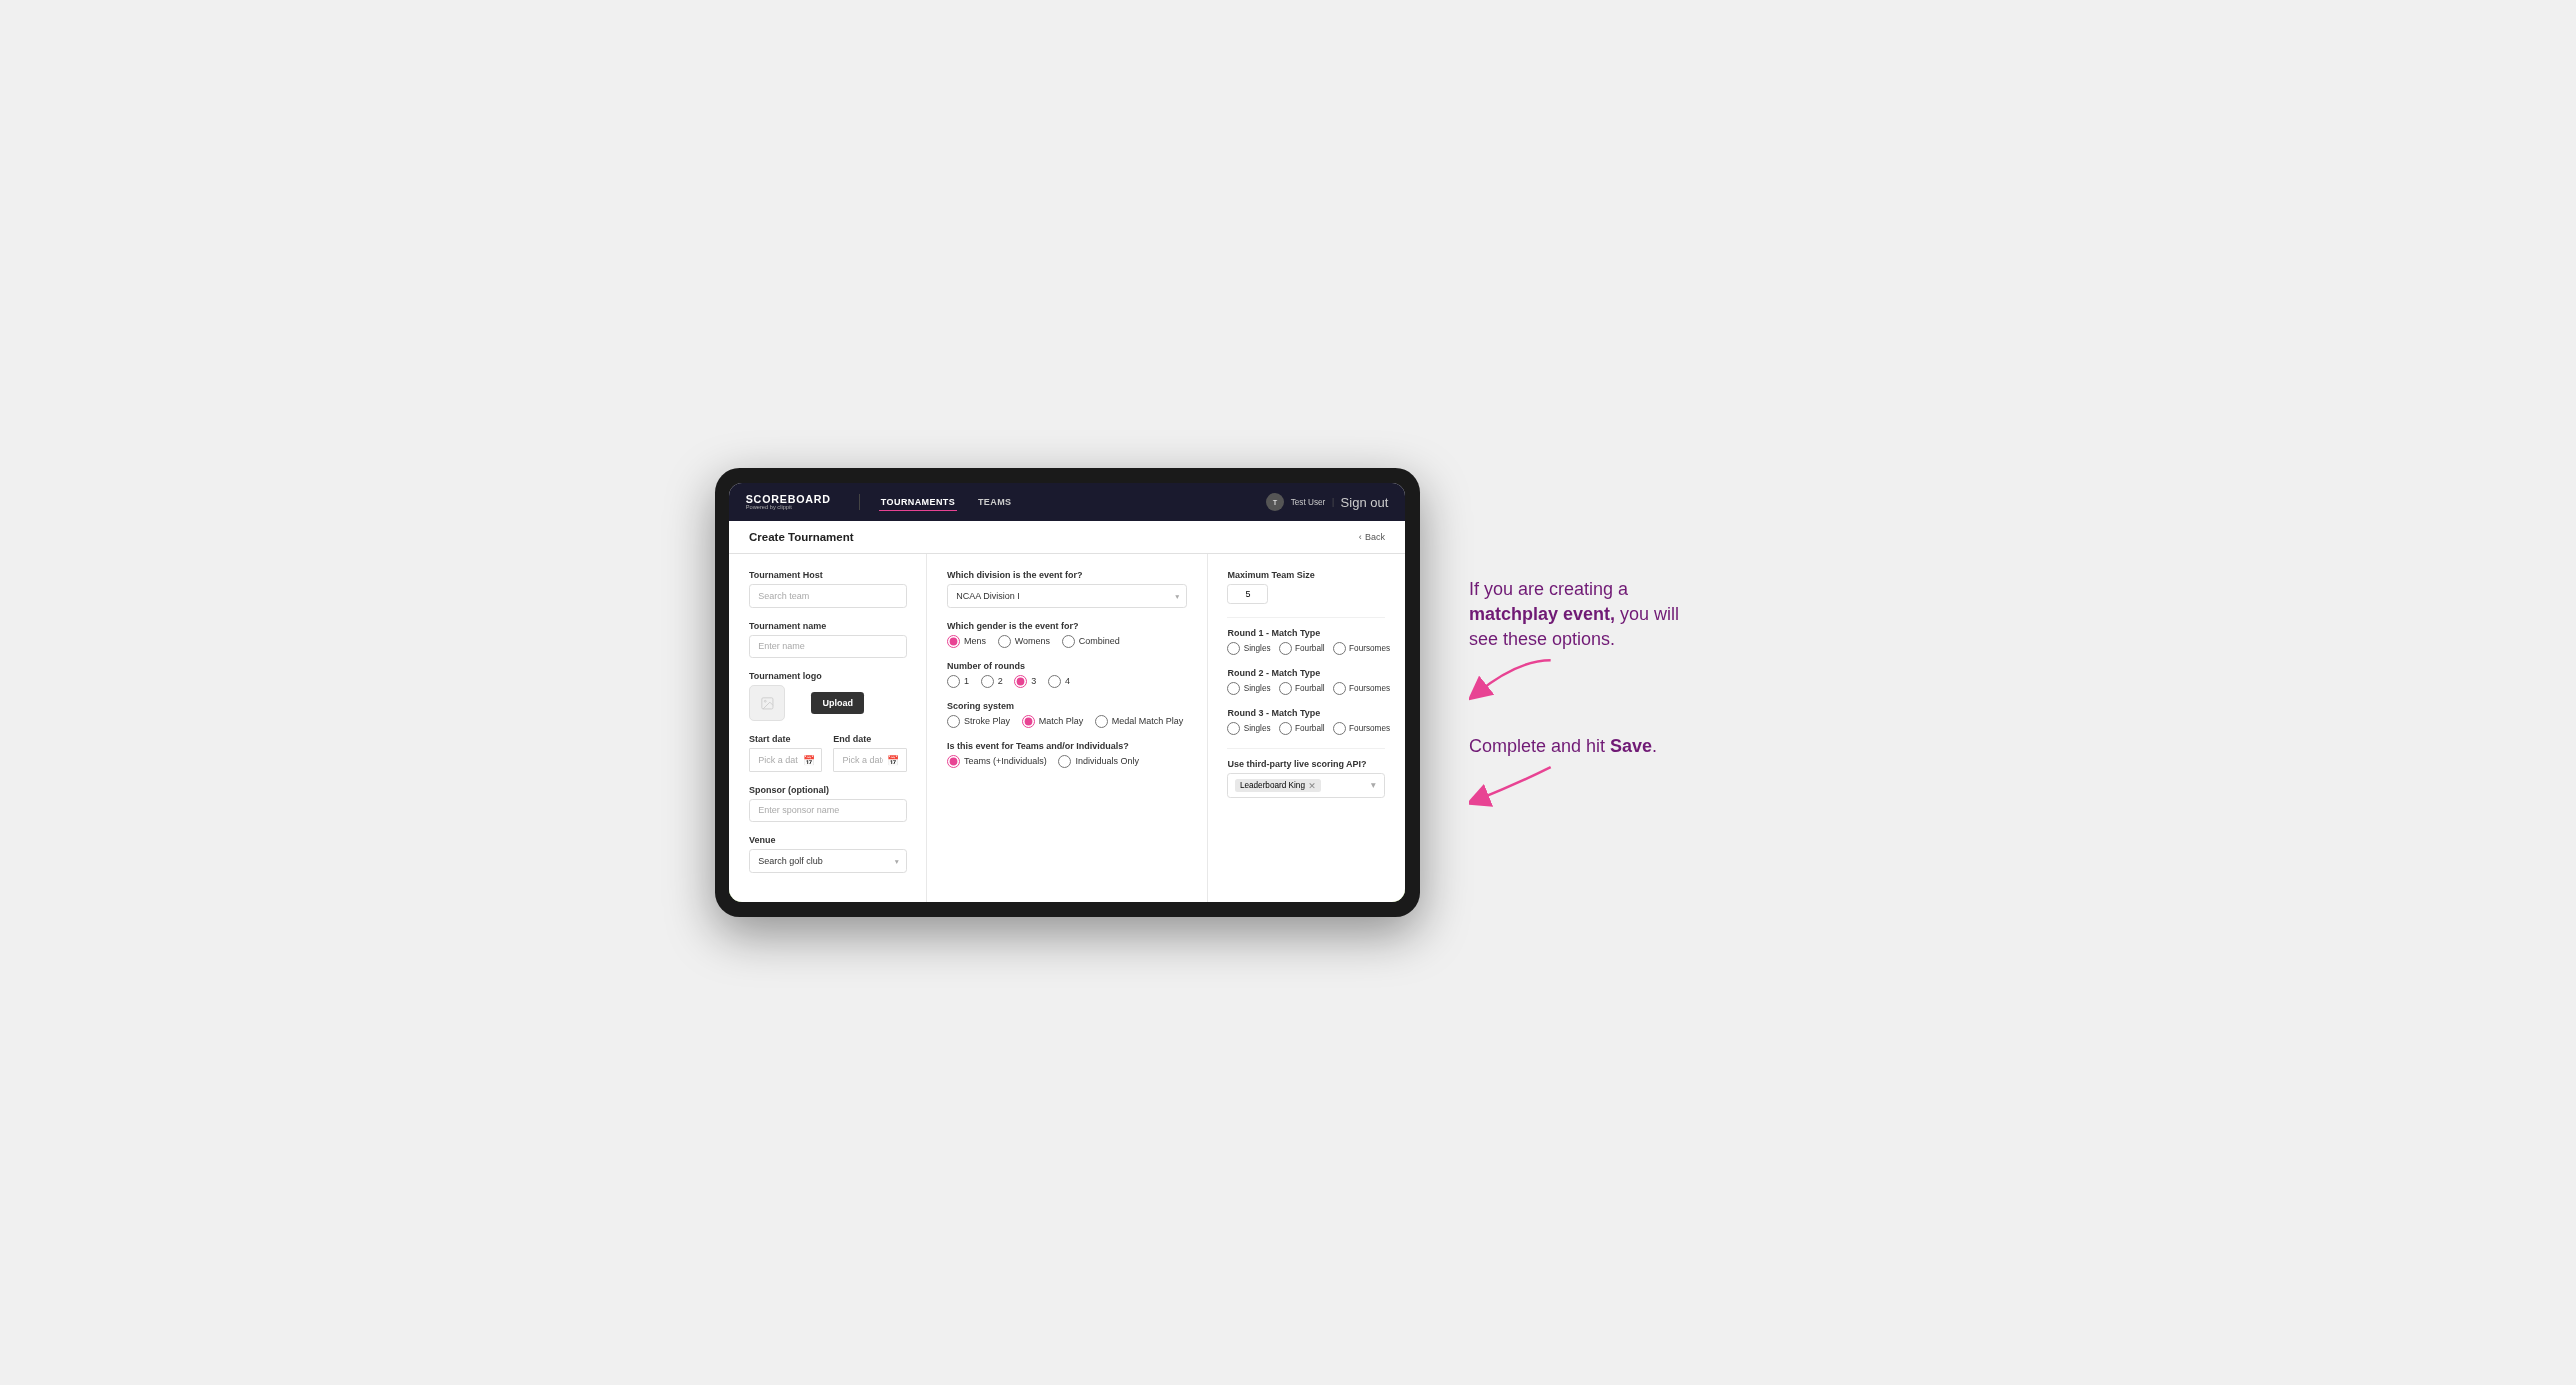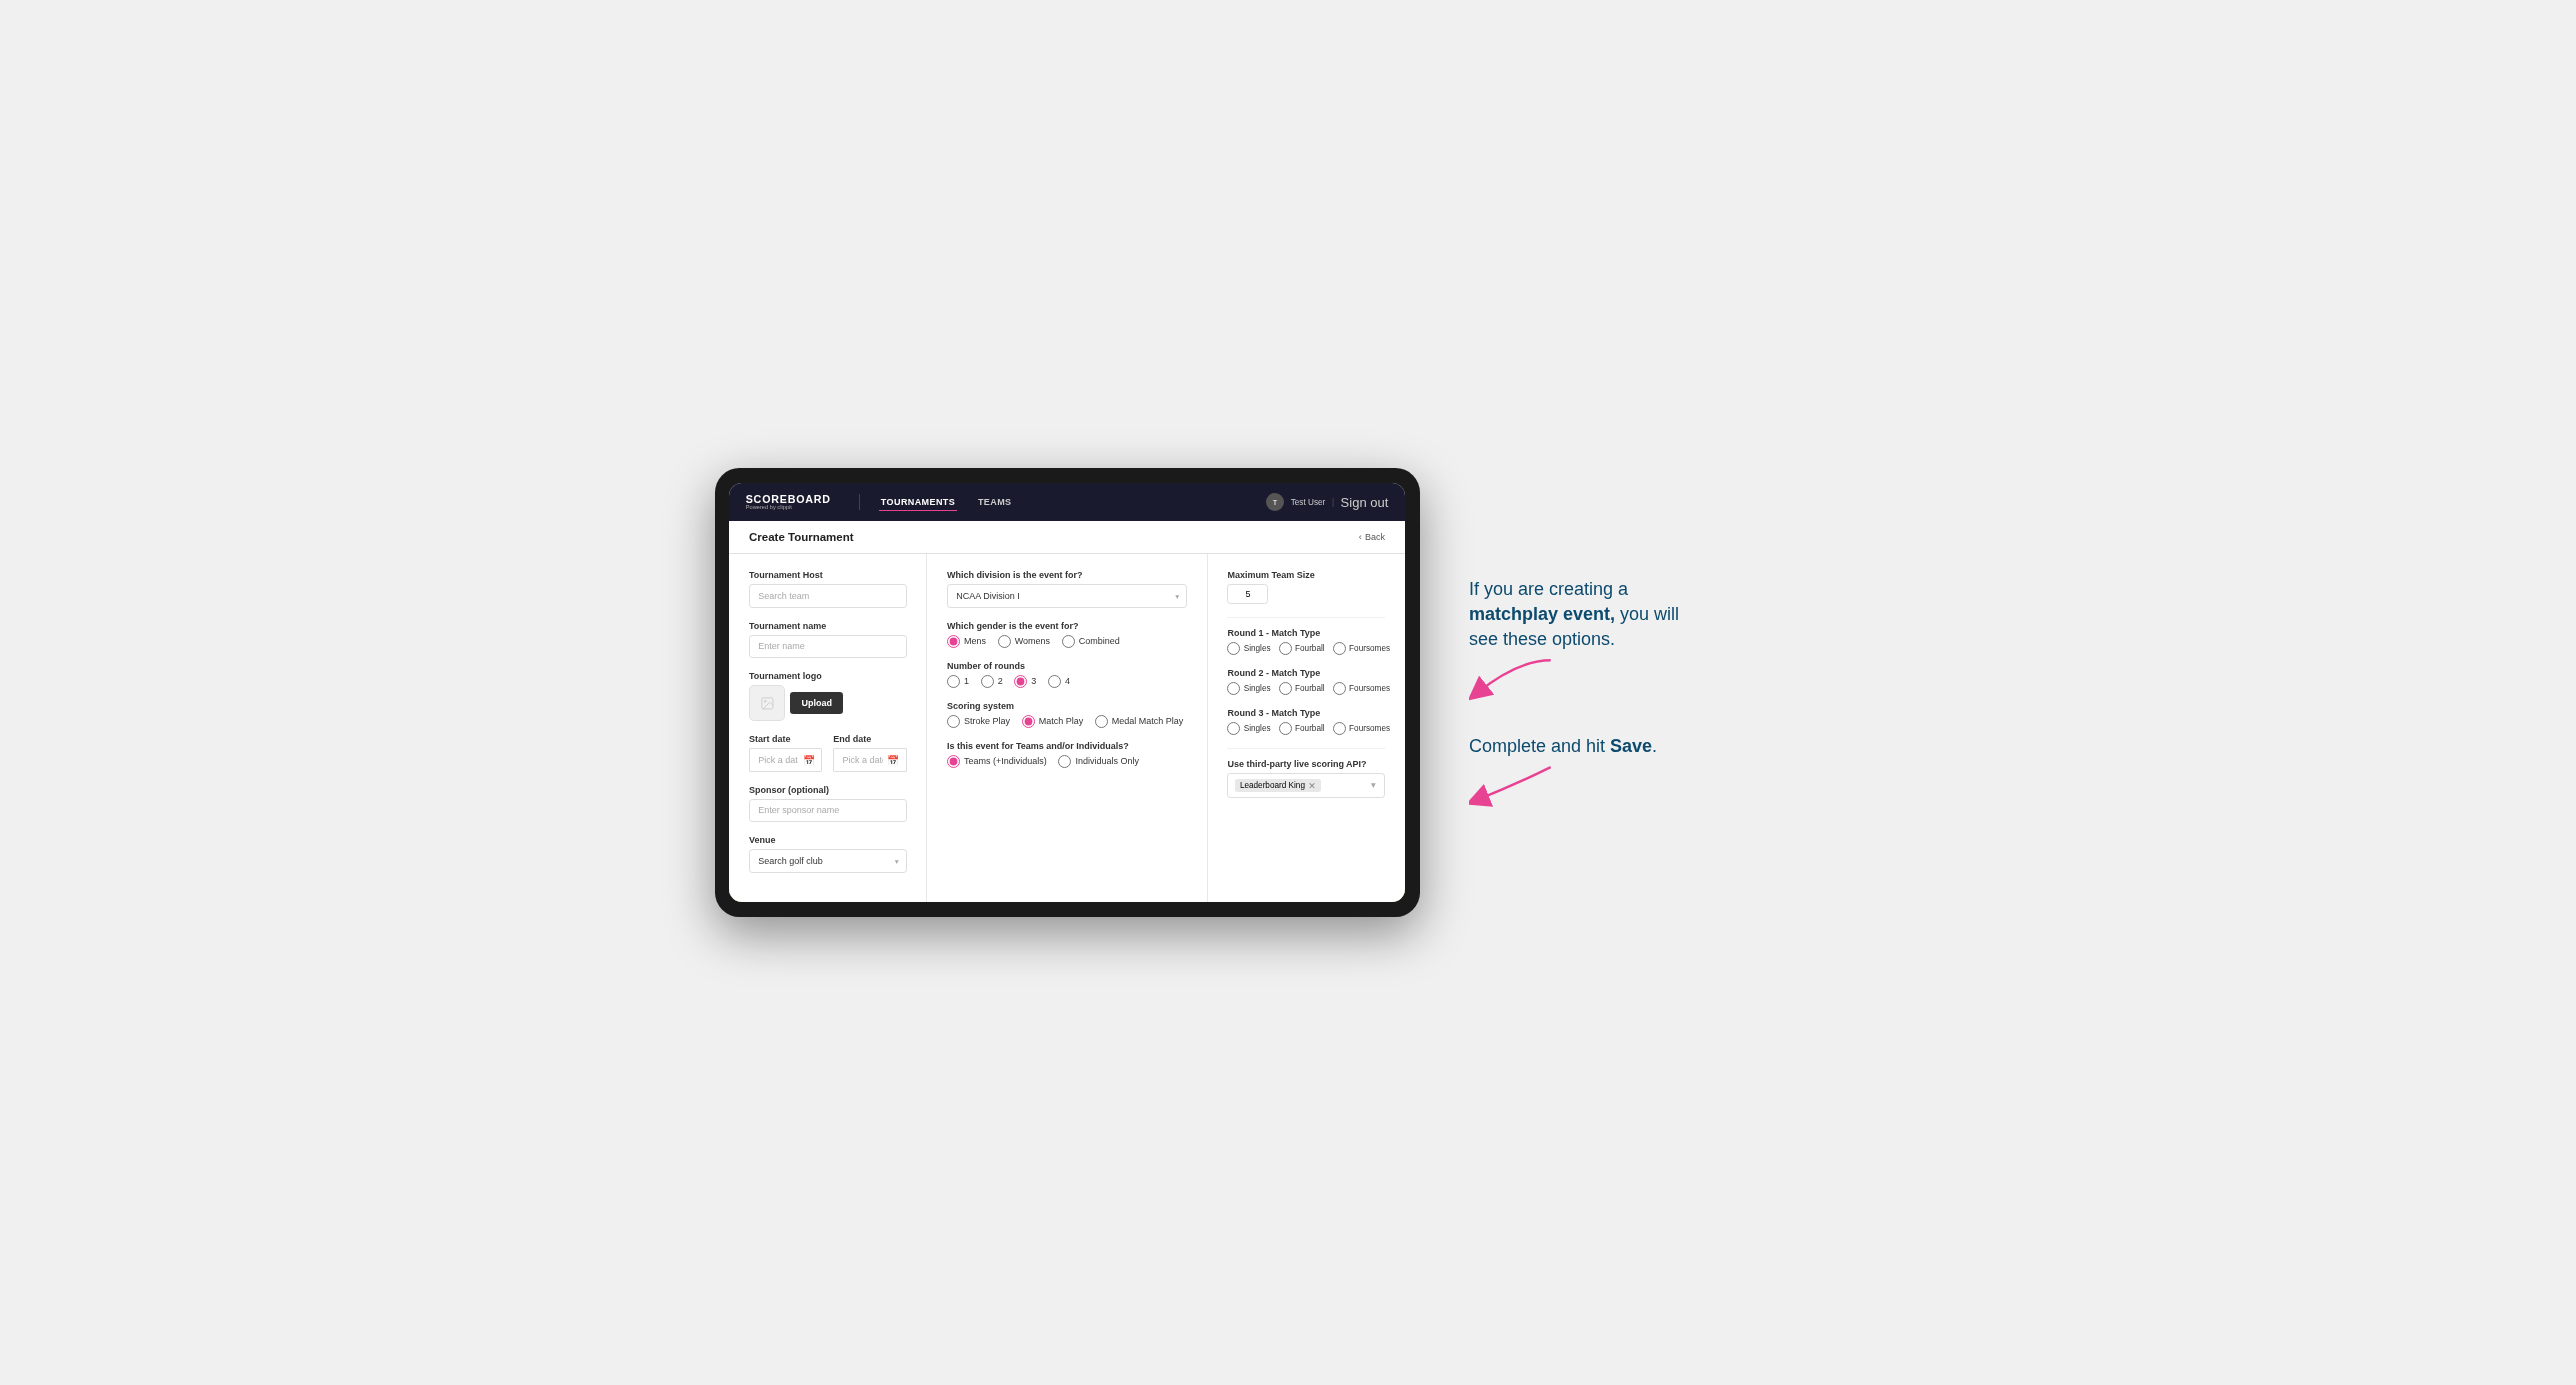--- a/index.html
+++ b/index.html
@@ -205,21 +205,21 @@
     }
 
     .form-input::placeholder {
       color: #aaa;
     }
 
     
     .logo-upload-area {
       display: flex;
       align-items: center;
-      gap: 5px;
+      gap: 26px;
       margin-top: 4.1px;
     }
 
     .logo-placeholder {
       width: 36px;
       height: 36px;
       background: #f0f0f0;
       border-radius: 4.9px;
       display: flex;
       align-items: center;
@@ -420,21 +420,21 @@
       flex: 1;
       display: flex;
       flex-direction: column;
       gap: 33px;
       padding: 16.4px;
       justify-content: space-around;
     }
 
     .annotation-block {
       font-size: 18px;
-      color: #0c4a6e;
+      color: #701a75;
       line-height: 1.4;
       max-width: 229px;
     }
 
     .annotation-block strong {
       font-weight: 900;
     }
 
     .arrow-top {
       display: flex;

